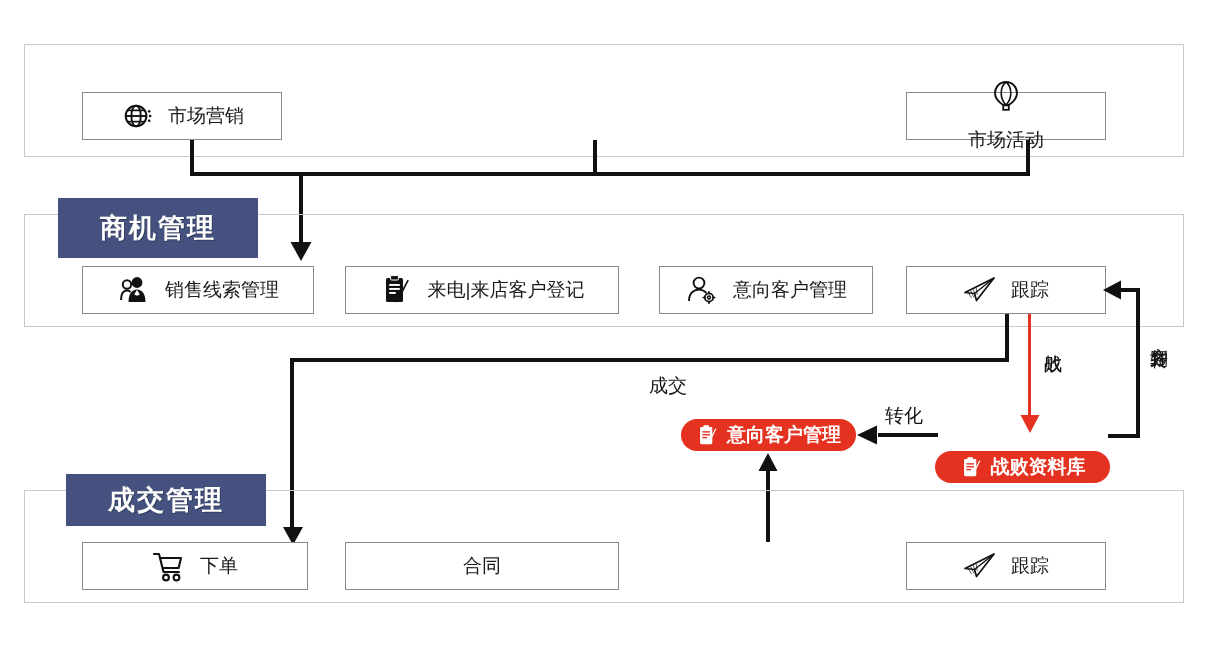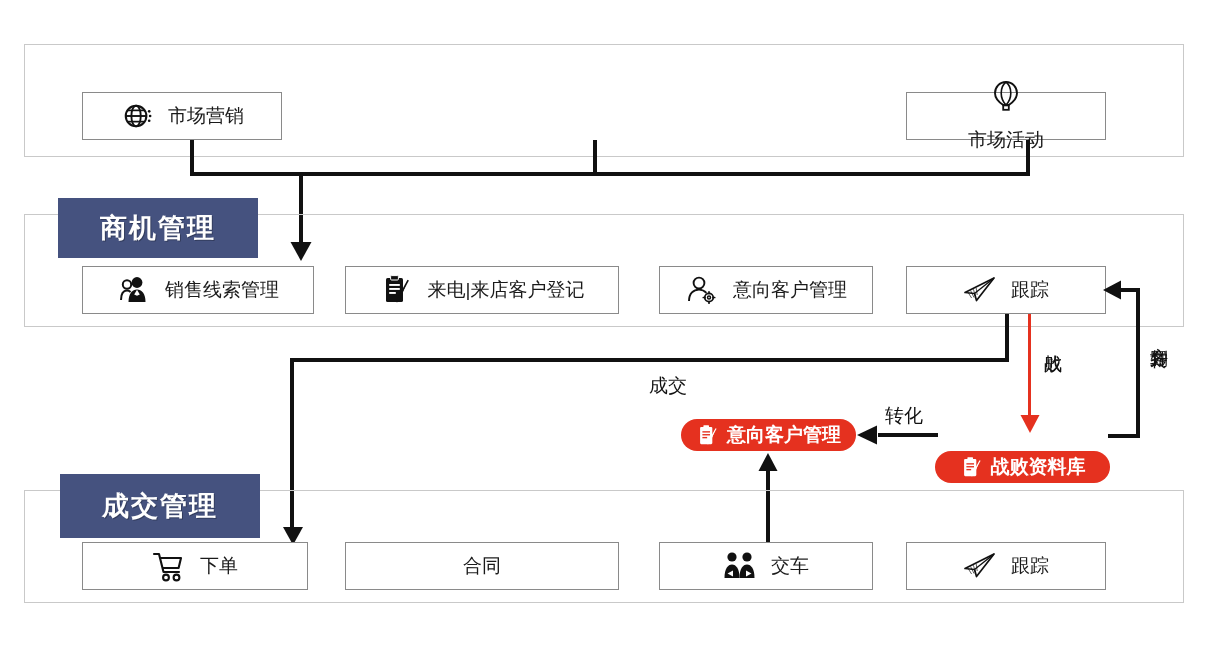--- a/index.html
+++ b/index.html
@@ -215,51 +215,38 @@
     </span>
     <span class="label">意向客户管理</span>
   </div>
 
   <div class="ln" style="left:766px;top:468px;width:4px;height:74px;"></div>
   <svg class="arrowsvg" style="left:757px;top:452px;width:22px;height:22px;" viewBox="0 0 22 22">
     <path d="M11 1 L20.5 19 L1.5 19 Z" fill="#111111"></path>
   </svg>
 
   <div class="section-frame" style="left:24px;top:490px;width:1160px;height:113px;"></div>
-  <div class="section-header" style="left:60px;top:474px;width:200px;height:64px;">成交管理</div>
+  <div class="section-header" style="left:66px;top:474px;width:200px;height:52px;">成交管理</div>
 
   <div class="node" style="left:82px;top:542px;width:226px;height:48px;">
     <span class="ico">
       <svg width="34" height="32" viewBox="0 0 34 32">
         <path d="M2 4 L7 4 L11.5 22 L27 22" fill="none" stroke="#111" stroke-width="2.1" stroke-linecap="round" stroke-linejoin="round"></path>
         <path d="M8.6 8 L29 8 L26.6 18 L11 18" fill="none" stroke="#111" stroke-width="2.1" stroke-linecap="round" stroke-linejoin="round"></path>
         <circle cx="14" cy="27.5" r="2.9" fill="none" stroke="#111" stroke-width="2.1"></circle>
         <circle cx="24.5" cy="27.5" r="2.9" fill="none" stroke="#111" stroke-width="2.1"></circle>
       </svg>
     </span>
     <span class="label">下单</span>
   </div>
 
   <div class="node noicon" style="left:345px;top:542px;width:274px;height:48px;">
     <span class="label">合同</span>
   </div>
 
-  <div class="node" style="left:659px;top:542px;width:214px;height:48px;">
-    <span class="ico">
-      <svg width="34" height="30" viewBox="0 0 34 30">
-        <circle cx="9" cy="6" r="4.6" fill="#111"></circle>
-        <circle cx="24" cy="6" r="4.6" fill="#111"></circle>
-        <path d="M1.5 27 C1.5 17.8 4.8 13.4 9 13.4 C13.2 13.4 16.5 17.8 16.5 27 Z" fill="#111"></path>
-        <path d="M16.5 27 C16.5 17.8 19.8 13.4 24 13.4 C28.2 13.4 31.5 17.8 31.5 27 Z" fill="#111"></path>
-        <path d="M4.5 22.5 L10 19.4 L10 25.6 Z" fill="#fff"></path>
-        <path d="M28.5 22.5 L23 19.4 L23 25.6 Z" fill="#fff"></path>
-      </svg>
-    </span>
-    <span class="label">交车</span>
-  </div>
 
   <div class="node" style="left:906px;top:542px;width:200px;height:48px;">
     <span class="ico">
       <svg width="34" height="30" viewBox="0 0 34 30">
         <path d="M2 17.5 L31 3 L13.5 25.5 L11.5 18.5 Z" fill="none" stroke="#111" stroke-width="1.7" stroke-linejoin="round"></path>
         <line x1="11.5" y1="18.5" x2="31" y2="3" stroke="#111" stroke-width="1.4"></line>
         <g stroke="#111" stroke-width="0.8" opacity="0.85">
           <line x1="4.8" y1="17" x2="8.6" y2="23"></line>
           <line x1="7.6" y1="15.6" x2="11" y2="22.5"></line>
           <line x1="10.4" y1="14.2" x2="12.6" y2="22"></line>

